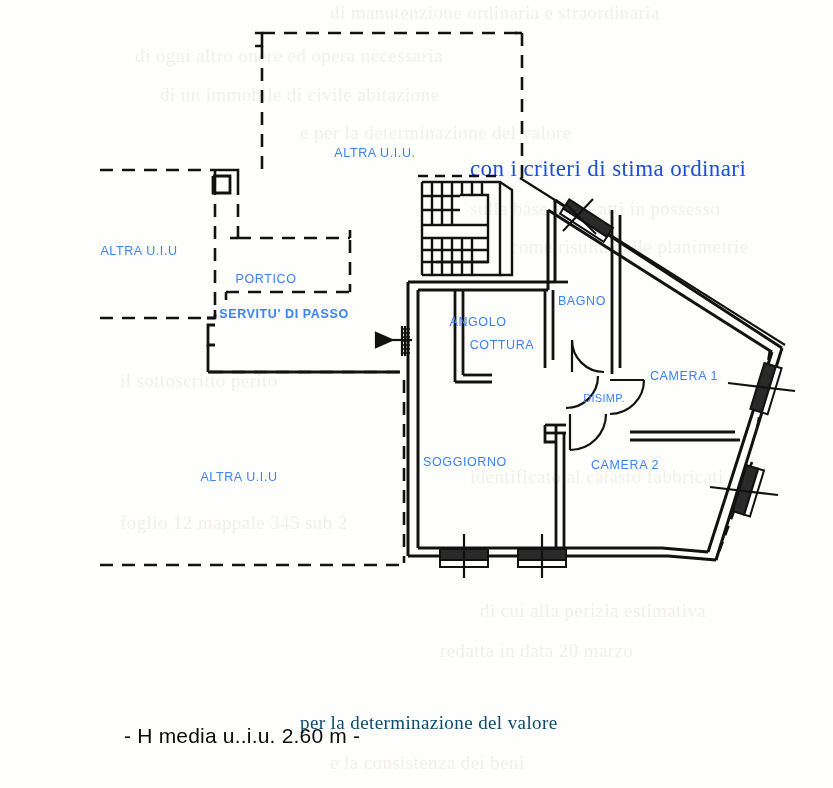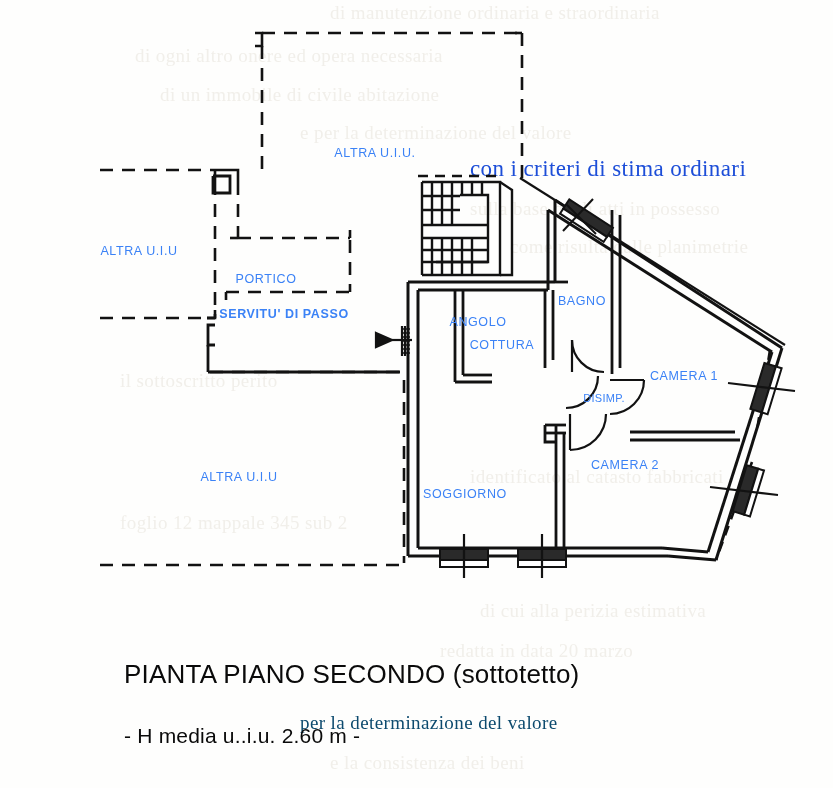--- a/index.html
+++ b/index.html
@@ -282,19 +282,18 @@
       <div class="room-label" style="left: 139px; top: 251px;">ALTRA U.I.U</div>
       <div class="room-label" style="left: 239px; top: 477px;">ALTRA U.I.U</div>
       <div class="room-label" style="left: 266px; top: 279px;">PORTICO</div>
       <div class="room-label" style="left: 284px; top: 314px; font-weight: bold;">SERVITU' DI PASSO</div>
       <div class="room-label" style="left: 478px; top: 322px;">ANGOLO</div>
       <div class="room-label" style="left: 502px; top: 345px;">COTTURA</div>
       <div class="room-label" style="left: 582px; top: 301px;">BAGNO</div>
       <div class="room-label" style="left: 684px; top: 334px; margin-top: 42px;">CAMERA 1</div>
       <div class="room-label small" style="left: 604px; top: 398px;">DISIMP.</div>
       <div class="room-label" style="left: 625px; top: 465px;">CAMERA 2</div>
-      <div class="room-label" style="left: 465px; top: 462px; margin-top: 32px;">SOGGIORNO</div>
+      <div class="room-label" style="left: 465px; top: 462px;">SOGGIORNO</div>
     </div>
 
-  <div class="caption" id="caption-title">PIANTA PIANO SECONDO (sottotetto)</div>
   <div class="caption" id="caption-subtitle">- H media u..i.u. 2.60 m -</div>
 
 </div>
 
 </body></html>

